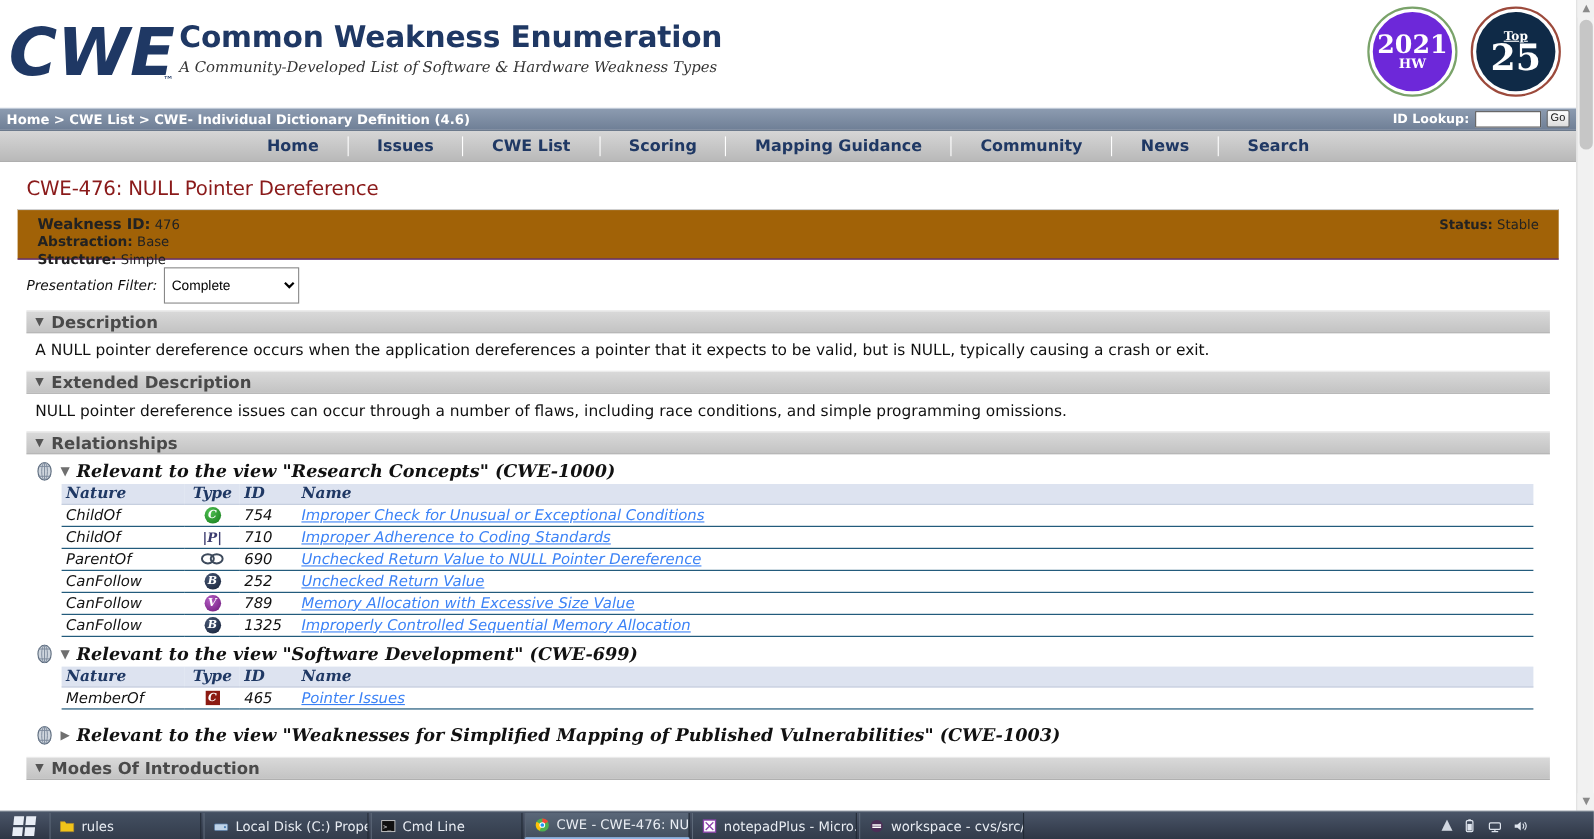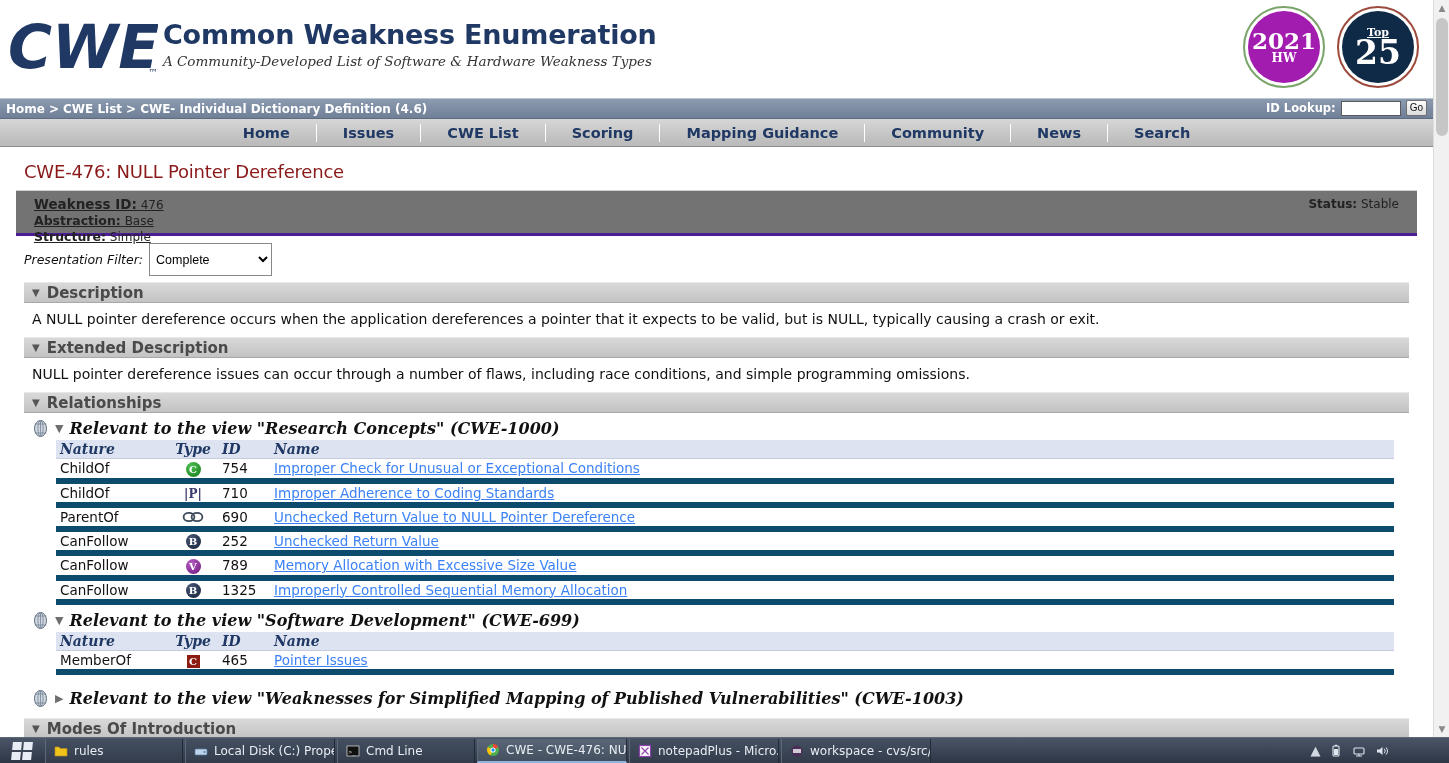--- a/index.html
+++ b/index.html
@@ -29,21 +29,21 @@
   }
   .badges { position:absolute; right:14px; top:6px; display:flex; gap:12px; }
   .badge { width:82px; height:82px; border-radius:50%; position:relative; }
   .badge .ring { position:absolute; inset:0; border-radius:50%; border:2px solid #7aa36a; }
   .badge.navy .ring { border-color:#9c4a3c; }
   .badge .disc {
     position:absolute; inset:5px; border-radius:50%;
     display:flex; flex-direction:column; align-items:center; justify-content:center;
     color:#fff;
   }
-  .badge.purple .disc { background:#a21caf;text-align:right; }
+  .badge.purple .disc { background:#6d28d9;text-align:right; }
   .badge.navy .disc { background:#0f2a47; }
   .badge .big { font-size:23px; font-weight:bold; line-height:22px;
     font-family:"DejaVu Serif","Liberation Serif",serif; }
   .badge.navy .big { font-size:33px; line-height:31px; }
   .badge .small { font-size:12px; font-weight:bold; line-height:13px;
     font-family:"DejaVu Serif","Liberation Serif",serif;}
   .badge.navy .small { font-size:11px; margin-bottom:-2px;text-decoration:underline; }
 
   
   .crumbbar {
@@ -81,22 +81,22 @@
   }
   .navbar .nav-item:last-child { border-right:none; }
 
   
   .content { padding:0 16px; }
   .pagetitle {
     color:#8a1a1a; font-size:18px; font-weight:normal;
     margin:14px 0 8px 8px; letter-spacing:-0.2px;
   }
   .metabox {
-    background:#737373; border-top:1px solid #cfcfcf; border-bottom:3px solid #4c1d95;
-    padding:6px 0 8px 18px; position:relative; height:46px;text-decoration:underline;
+    background:#a16207; border-top:1px solid #cfcfcf; border-bottom:1px solid #4c1d95;
+    padding:6px 0 8px 18px; position:relative; height:46px;
   }
   .metabox .ln { font-size:12px; color:#222; line-height:15px; }
   .metabox .ln b { font-size:12.5px; }
   .metabox .ln.first b { font-size:13.5px; }
   .metabox .status { position:absolute; right:18px; top:6px; font-size:12px; }
 
   .pfilter { display:flex; align-items:center; gap:6px; margin:7px 0 6px 8px; }
   .pfilter .plabel { font-style:italic; font-size:12.5px; color:#111; }
   .pfilter select {
     font-size:12.5px; height:33px; width:123px; padding:0 2px;
@@ -123,22 +123,22 @@
     font-family:"DejaVu Serif","Liberation Serif",serif;
     font-style:italic; font-weight:bold; font-size:16px; color:#111;
   }
   table.rel { border-collapse:collapse; margin:2px 0 0 24px; width:1338px; }
   table.rel th {
     background:#dde3f0; color:#1f3864; text-align:left; font-size:14px;
     font-family:"DejaVu Serif","Liberation Serif",serif; font-style:italic; font-weight:bold;
     padding:1px 4px; border-bottom:1px solid #c4ccdd;
   }
   table.rel td {
-    padding:1px 4px; font-size:13.5px; color:#111; border-bottom:6px solid #0c4a6e;
-    vertical-align:middle; height:20px;
+    padding:1px 4px; font-size:13.5px; color:#111; border-bottom:1px solid #0c4a6e;
+    vertical-align:middle; height:20px;font-style:italic;
   }
   table.rel .c-nature { width:112px; }
   table.rel .c-type { width:50px; text-align:center; }
   table.rel .c-id { width:52px; }
   table.rel td a { color:#3b82f6; text-decoration:underline; }
 
   .ico { display:inline-block; vertical-align:middle; }
   .ico-circ {
     width:15px; height:15px; border-radius:50%; color:#fff;
     font-size:10px; font-weight:bold; line-height:15px; text-align:center;

